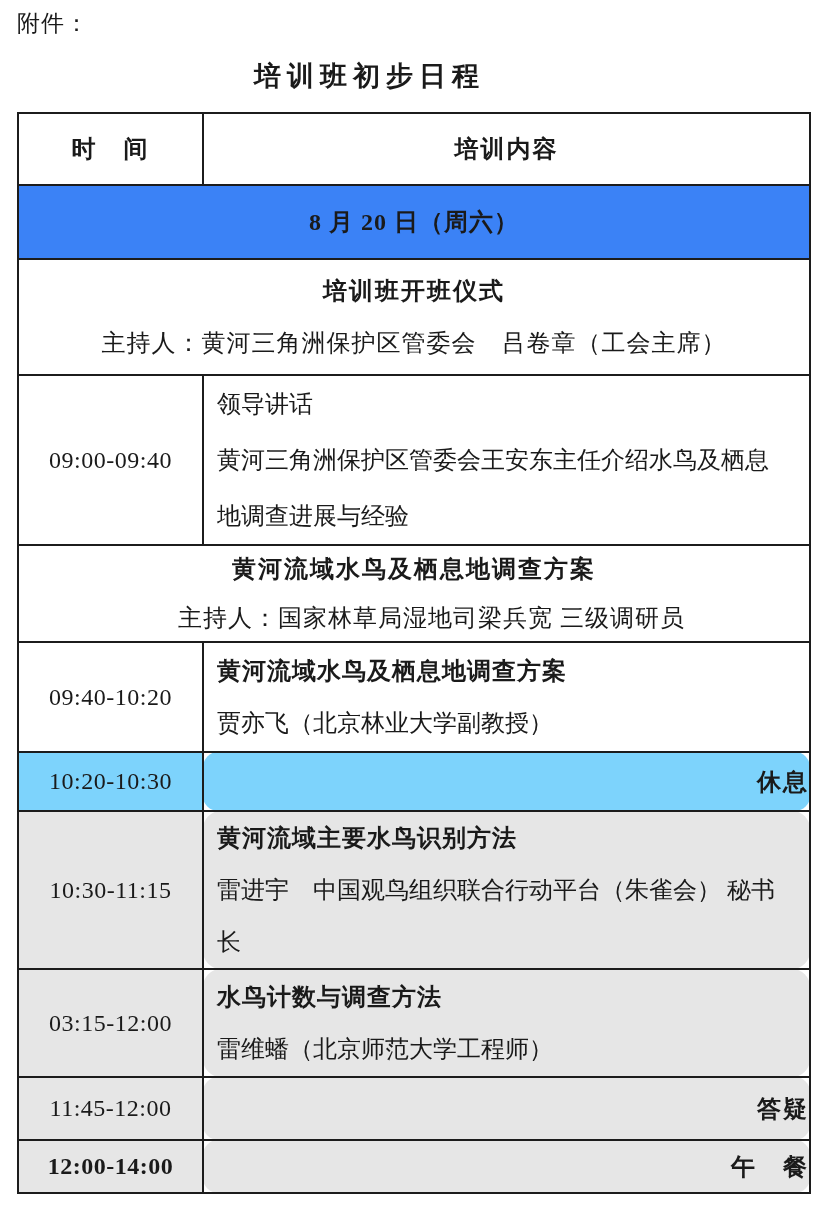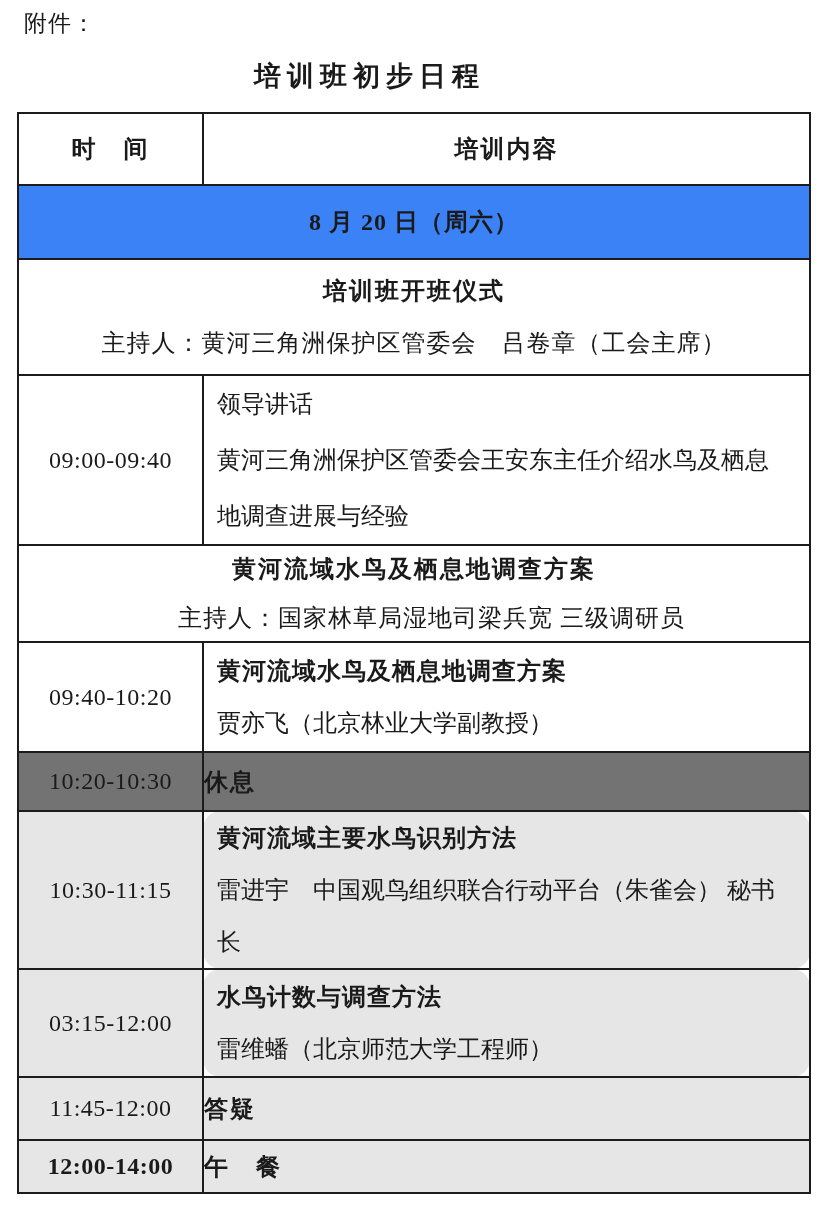--- a/index.html
+++ b/index.html
@@ -6,21 +6,21 @@
     margin: 0; padding: 0;
     width: 823px; height: 1207px;
     background: #ffffff;
     font-family: "Liberation Serif", "DejaVu Serif", serif;
     color: #1a1a1a;
     overflow: hidden;
   }
   .page { position: relative; width: 823px; height: 1207px; }
 
   .attachment {
-    position: absolute; left: 24px; top: 8px;
+    position: absolute; left: 17px; top: 8px;
     font-size: 23px; letter-spacing: 1px;
   }
   .doc-title {
     position: absolute; left: 0; top: 58px; width: 823px;
     text-align: center; transform: translateX(-42px);
     font-size: 27px; font-weight: bold; letter-spacing: 6px;
   }
 
   table.schedule {
     position: absolute; left: 17px; top: 112px;
@@ -55,21 +55,21 @@
   .section-cell.tight .sec-host { margin-top: 22px; padding-left: 35px; }
 
   .time-cell { text-align: center; letter-spacing: 0.5px; }
 
   .content-cell { padding: 0 20px 0 13px !important; border-radius: 18px; }
   .content-cell p { margin: 0; line-height: 52px; }
   .content-cell p.tt { font-weight: bold; letter-spacing: 1px; }
   .roomy p { line-height: 56px; }
 
   .gray { background: #e6e6e6; }
-  .center-label { text-align: left; letter-spacing: 2px; }
+  .center-label { text-align: right; letter-spacing: 2px; border-radius: 15px; }
 </style>
 </head>
 <body>
 
 <div class="page">
 
   <div class="attachment">附件：</div>
   <div class="doc-title">培训班初步日程</div>
 
   <table class="schedule">
@@ -111,21 +111,21 @@
     </tr>
 
     <tr style="height:110px">
       <td class="time-cell">09:40-10:20</td>
       <td class="content-cell">
         <p class="tt">黄河流域水鸟及栖息地调查方案</p>
         <p>贾亦飞（北京林业大学副教授）</p>
       </td>
     </tr>
 
-    <tr class="gray" style="height: 59px; background: #737373;">
+    <tr class="gray" style="height: 59px; background: #7dd3fc;">
       <td class="time-cell">10:20-10:30</td>
       <td class="center-label bold">休息</td>
     </tr>
 
     <tr class="gray" style="height: 157px; background: rgb(230, 230, 230);">
       <td class="time-cell">10:30-11:15</td>
       <td class="content-cell">
         <p class="tt">黄河流域主要水鸟识别方法</p>
         <p>雷进宇　中国观鸟组织联合行动平台（朱雀会） 秘书长</p>
       </td>

